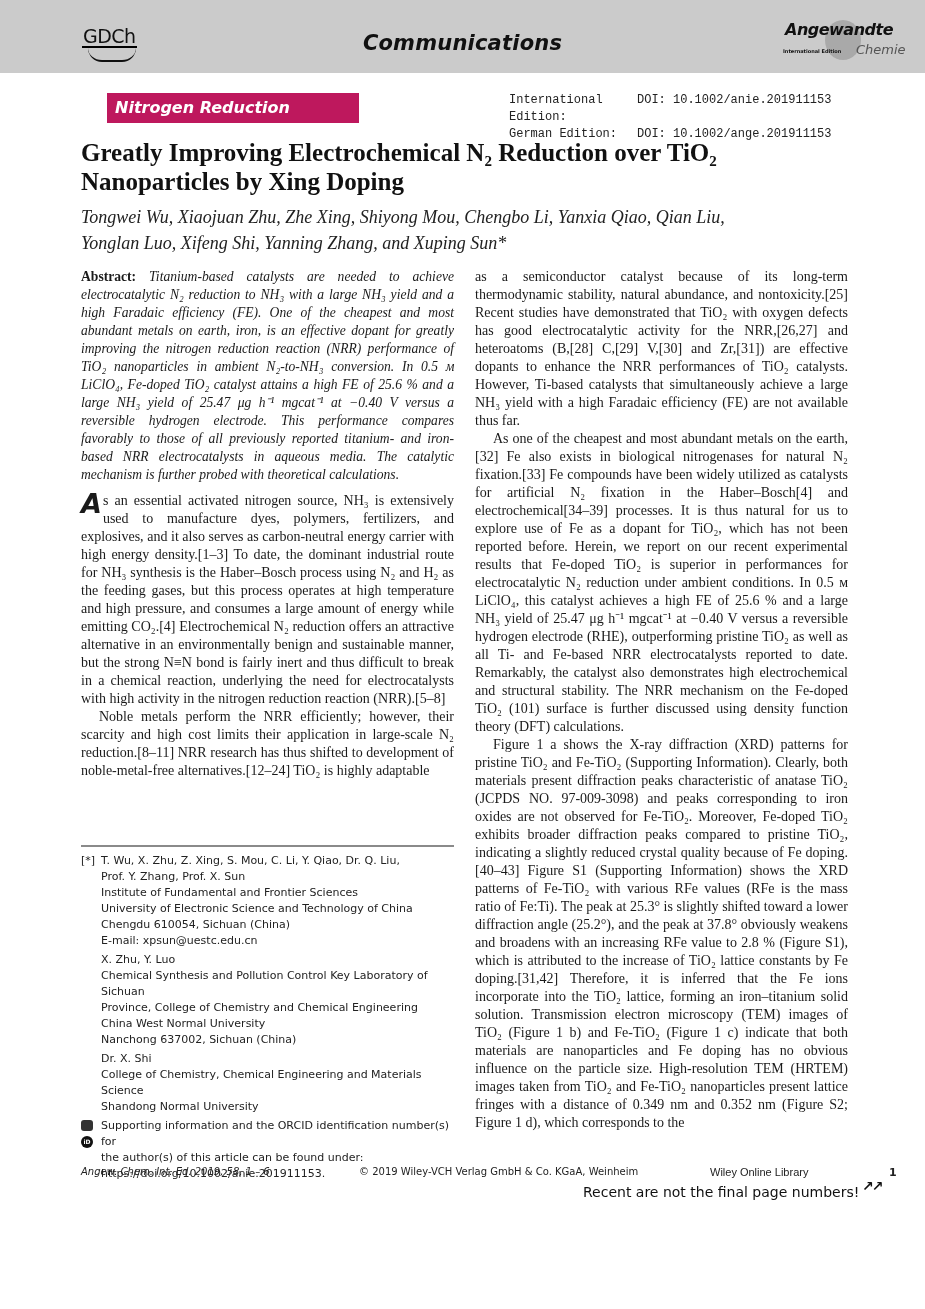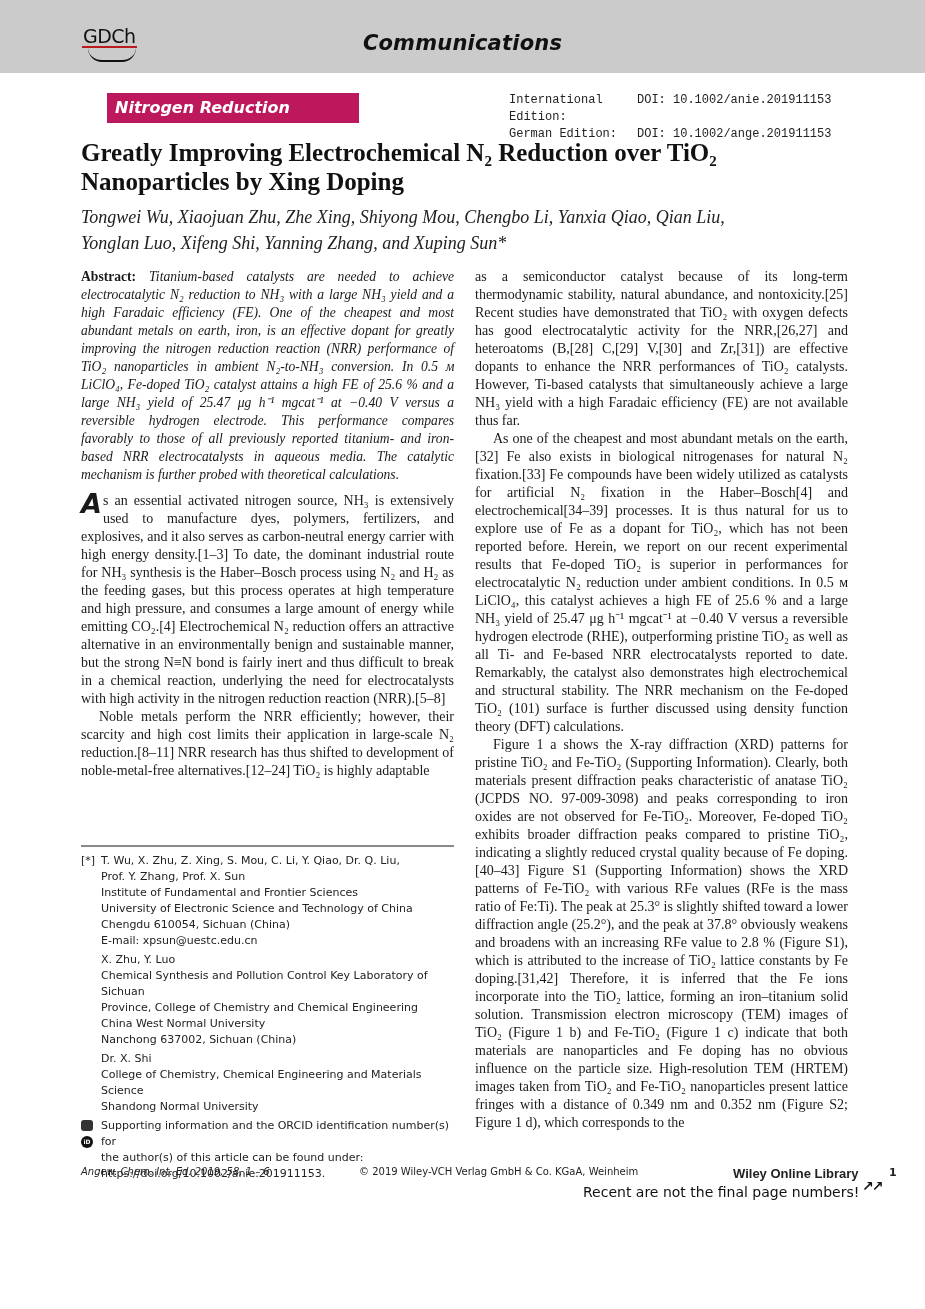--- a/index.html
+++ b/index.html
@@ -1,19 +1,19 @@
 <!DOCTYPE html>
 <html><head>
 <meta charset="utf-8">
 <style>
   html, body { margin:0; padding:0; background:#ffffff; }
   body { width:925px; height:1309px; position:relative; overflow:hidden; font-family:"Liberation Serif", serif; color:#1a1a1a; }
   .header-band { position:absolute; left:0; top:0; width:925px; height:73px; background:#cbcbcb; }
   .gdch { position:absolute; left:82px; top:26px; width:64px; height:34px; }
-  .gdch-text { position:absolute; left:0; top:0; font-family:"DejaVu Sans", sans-serif; font-size:19px; letter-spacing:-0.5px; color:#111; border-bottom:2px solid #b91c1c; line-height:20px; padding:0 1px; }
+  .gdch-text { position:absolute; left:0; top:0; font-family:"DejaVu Sans", sans-serif; font-size:19px; letter-spacing:-0.5px; color:#111; border-bottom:2px solid #000000; line-height:20px; padding:0 1px; }
   .gdch-arc { position:absolute; left:6px; top:22px; width:48px; height:12px; border-bottom:2px solid #111; border-radius:0 0 26px 26px; }
   .section-title { position:absolute; left:0; width:925px; top:31px; text-align:center; font-family:"DejaVu Sans", sans-serif; font-style:italic; font-weight:bold; font-size:21px; color:#111; letter-spacing:0.2px; }
   .angew { position:absolute; left:780px; top:18px; width:130px; height:44px; }
   .angew-circle { position:absolute; left:45px; top:2px; width:36px; height:40px; border-radius:50%; background:#a9a9a9; }
   .angew-main { position:absolute; left:5px; top:2px; font-family:"DejaVu Sans", sans-serif; font-style:italic; font-weight:bold; font-size:16px; color:#111; letter-spacing:-0.5px; }
   .angew-ed { position:absolute; left:3px; top:30px; font-family:"DejaVu Sans", sans-serif; font-weight:bold; font-size:5px; color:#111; }
   .angew-chemie { position:absolute; left:76px; top:24px; font-family:"DejaVu Sans", sans-serif; font-style:italic; font-size:13px; color:#555; }
 
   .topic-badge { position:absolute; left:81px; top:93px; width:252px; height:30px; background:#be185d; color:#fff; font-family:"DejaVu Sans", sans-serif; font-style:italic; font-weight:bold; font-size:16px; line-height:30px; padding-left:8px; box-sizing:border-box;margin-left:26px; }
   .doi-block { position:absolute; left:509px; top:92px; font-family:Liberation Mono, monospace; font-size:12px; line-height:17px; color:#222; }
@@ -37,34 +37,40 @@
   .footnotes { position:absolute; left:81px; top:853px; width:380px; font-family:"DejaVu Sans", sans-serif; font-size:11px; line-height:16px; color:#222; }
   .fn-block { padding-left:20px; position:relative; margin-bottom:3px; }
   .fn-mark { position:absolute; left:0; top:0; }
   .si-line { padding-left:20px; position:relative; }
   .si-icon { position:absolute; left:0; top:2px; width:12px; height:11px; border-radius:3px; background:#333; }
   .orcid-icon { position:absolute; left:0; top:18px; width:12px; height:12px; border-radius:50%; background:#111; color:#fff; font-size:6px; line-height:12px; text-align:center; font-weight:bold; }
 
   .footer { position:absolute; left:81px; top:1166px; width:820px; height:16px; font-family:"DejaVu Sans", sans-serif; font-size:10px; color:#222; }
   .footer-journal { position:absolute; left:0; top:0; font-style:italic; }
   .footer-copy { position:absolute; left:278px; top:0; }
-  .footer-wiley { position:absolute; left:652px; top:0; font-family:"Liberation Sans", sans-serif; font-weight:bold; font-size:13px; }
+  .footer-wiley { position:absolute; left:629px; top:0; font-family:"Liberation Sans", sans-serif; font-weight:normal; font-size:11px; }
   .footer-page { position:absolute; left:808px; top:0; font-weight:bold; font-size:11px; }
   .final-note { position:absolute; left:583px; top:1184px; font-family:"DejaVu Sans", sans-serif; font-size:14px; color:#111; }
   .arrows { position:absolute; left:862px; top:1178px; font-family:"DejaVu Sans", sans-serif; font-weight:bold; font-size:14px; color:#111; letter-spacing:-2px; }
 </style>
 </head>
 <body>
 
 <div class="header-band">
   <div class="gdch">
     <span class="gdch-text">GDCh</span>
     <div class="gdch-arc"></div>
   </div>
   <div class="section-title">Communications</div>
+  <div class="angew">
+    <div class="angew-circle"></div>
+    <div class="angew-main">Angewandte</div>
+    <div class="angew-ed">International Edition</div>
+    <div class="angew-chemie">Chemie</div>
+  </div>
 </div>
 
 <div class="topic-badge">Nitrogen Reduction Reaction</div>
 
 <div class="doi-block">
   <div class="doi-row">
     <span class="doi-label">International Edition:</span>
     <span>DOI: 10.1002/anie.201911153</span>
   </div>
   <div class="doi-row">

